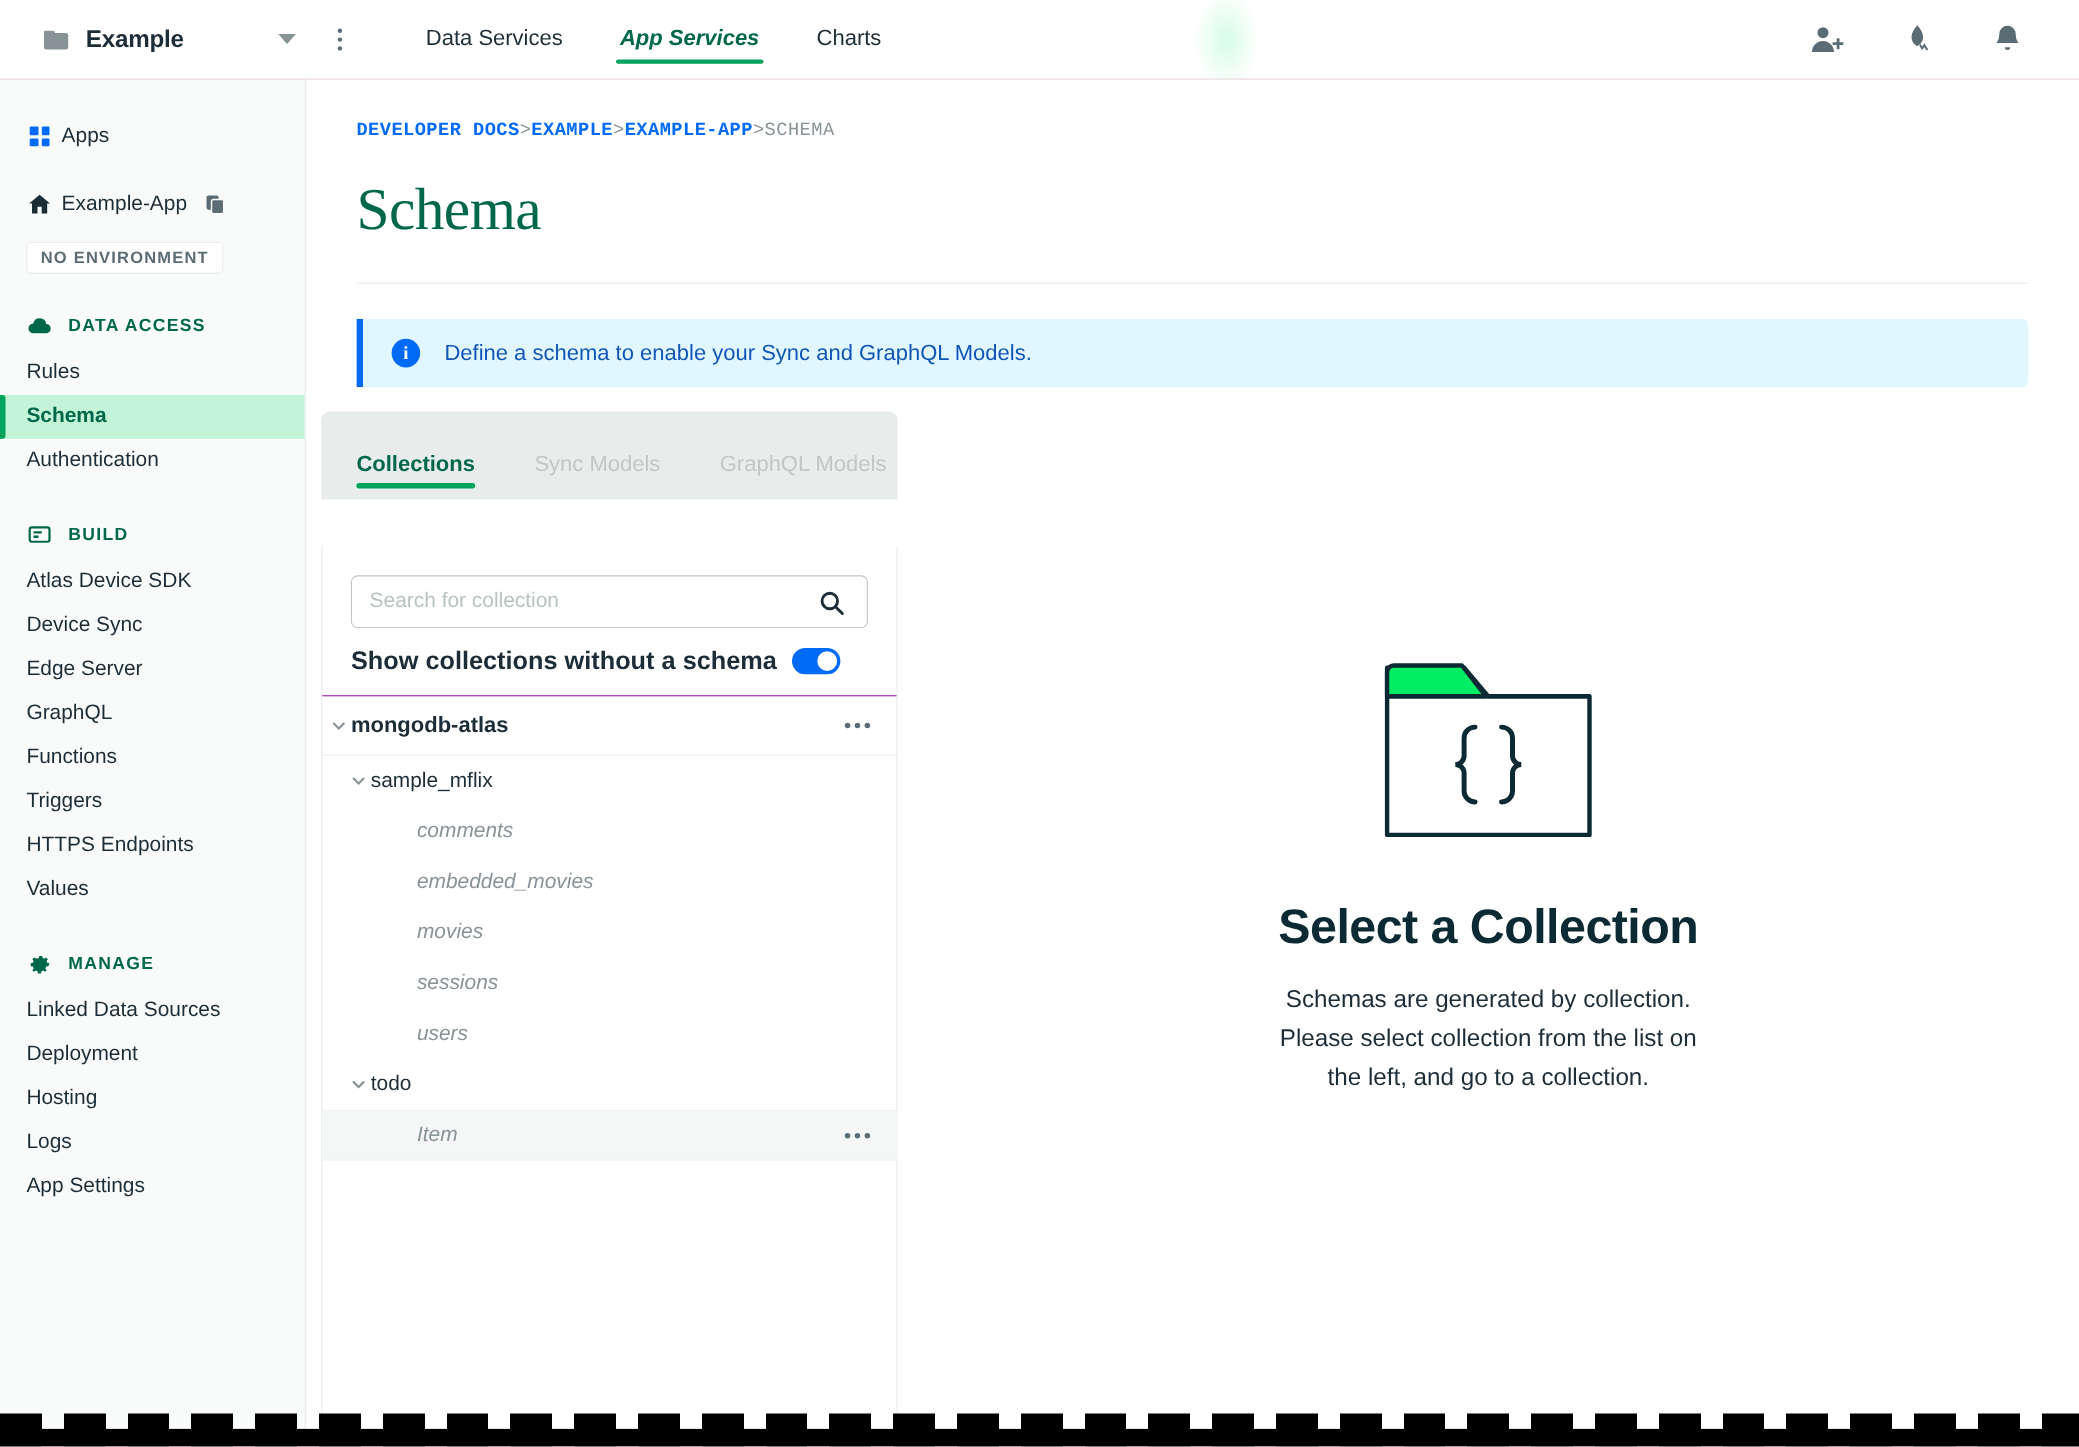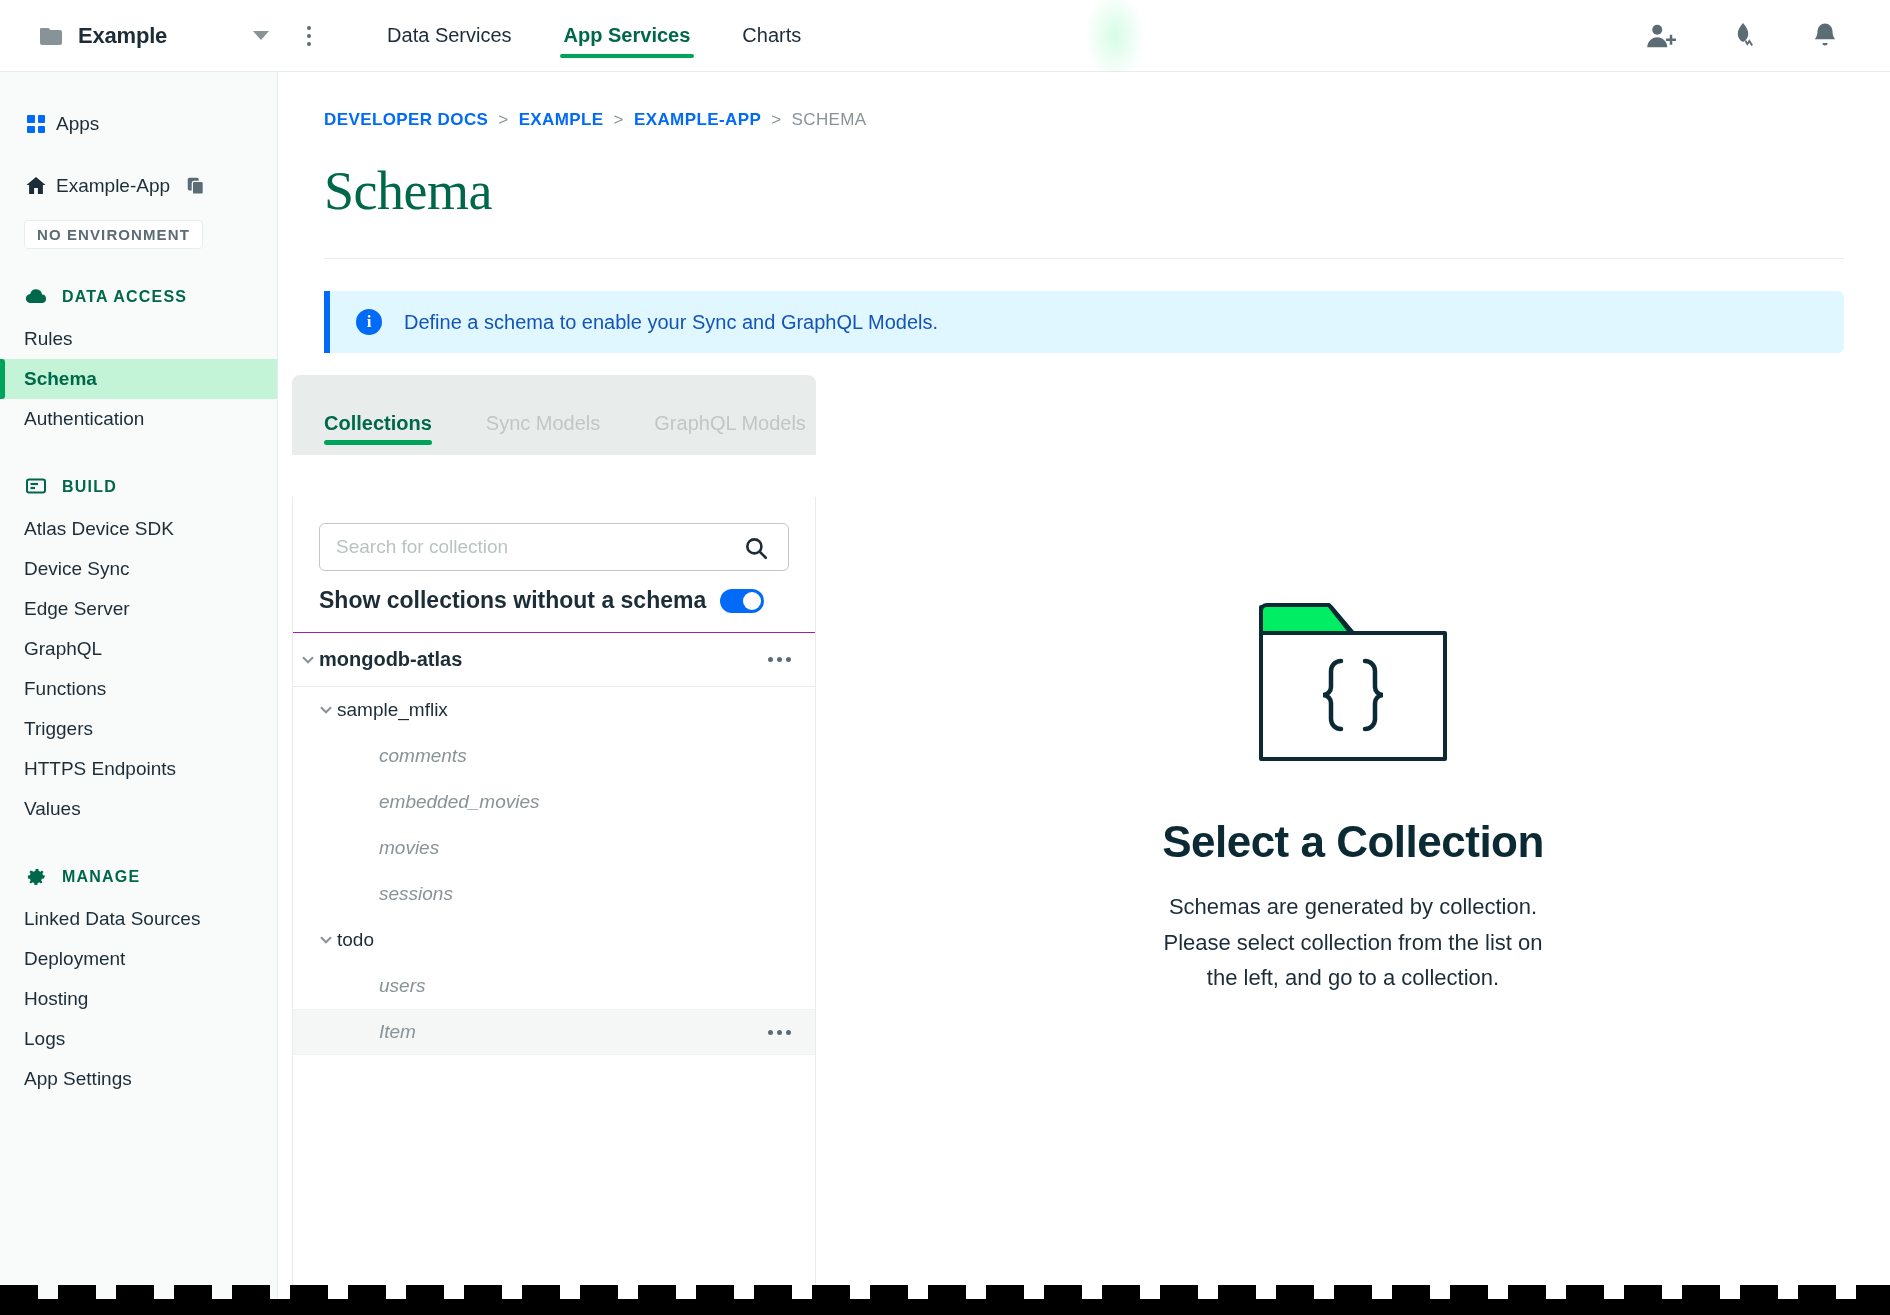--- a/index.html
+++ b/index.html
@@ -35,21 +35,21 @@
     border-top:9px solid #889397; margin-left:72px;
   }
   .kebab-v { margin-left:24px; display:flex; flex-direction:column; gap:4px; }
   .kebab-v i { width:4px;height:4px;border-radius:50%;background:#5c6c75; display:block; }
 
   .nav { display:flex; align-items:center; gap:0; margin-left:50px; height:72px; }
   .nav-item {
     position:relative; font-size:20px; color:#1c2d38; padding:0 26px;
     height:72px; display:flex; align-items:center; cursor:pointer;
   }
-  .nav-item.active { color:#00684a; font-weight:bold; }
+  .nav-item.active { color:#00684a; font-weight:bold;font-style:italic; }
   .nav-item.active:after{
     content:""; position:absolute; left:22px; right:22px; bottom:14px;
     height:4px; background:#00a35c; border-radius:2px;
   }
   .nav-glow{
     position:absolute; left:1085px; top:-10px; width:60px; height:92px;
     background:radial-gradient(ellipse at center, rgba(0,237,100,.16), rgba(0,237,100,0) 70%);
     pointer-events:none;
   }
   .top-icons { margin-left:auto; display:flex; align-items:center; gap:48px; padding-right:48px; }
@@ -82,21 +82,21 @@
   }
   .sb-link { height:40px; display:flex; align-items:center; padding-left:24px; font-size:19px; color:#1c2d38; cursor:pointer; }
   .sb-link.active { background:#c3f4d7; color:#00684a; font-weight:bold; }
   .sb-link.active:before{
     content:""; position:absolute; left:0; width:5px; height:40px; background:#00a35c; border-radius:0 3px 3px 0;
   }
   .sb-link { position:relative; }
 
   
   .main { position:absolute; left:278px; top:72px; width:1612px; height:1243px; background:#fff; overflow:hidden; }
-  .crumbs { display:flex; align-items:flex-start; gap:10px; padding:38px 0 0 46px; font-size:17px; font-weight:bold; letter-spacing:.4px; }
+  .crumbs { display:flex; align-items:flex-start; padding:38px 0 0 46px; font-size:17px; font-weight:bold; letter-spacing:.4px;font-family:Liberation Mono, monospace; }
   .crumb-link { color:#016bf8; cursor:pointer; }
   .crumb-sep { color:#889397; font-weight:normal; font-size:17px; }
   .crumb-cur { color:#889397; font-weight:normal; }
   .page-title {
     padding:30px 0 0 46px; font-family:"Liberation Serif", serif;
     font-size:54px; color:#00684a; letter-spacing:-.5px;
   }
   .divider { margin:36px 46px 0 46px; height:1px; background:#e8edeb; }
 
   .banner {
@@ -372,31 +372,31 @@
           </div>
           <div class="tree-row ind3">
             <span class="t-coll">embedded_movies</span>
           </div>
           <div class="tree-row ind3">
             <span class="t-coll">movies</span>
           </div>
           <div class="tree-row ind3">
             <span class="t-coll">sessions</span>
           </div>
+          <div class="tree-row ind3">
+            <span class="t-coll">users</span>
+          </div>
+
           <div class="tree-row ind1">
             <span class="chev">
               <svg width="18" height="18" viewBox="0 0 24 24" fill="none" stroke="#889397" stroke-width="2.6" stroke-linecap="round">
                   <polyline points="6,9 12,15 18,9"></polyline>
                 </svg>
             </span>
             <span class="t-db">todo</span>
-          </div>
-
-          <div class="tree-row ind3">
-            <span class="t-coll">users</span>
           </div>
 
           <div class="tree-row ind3 hovered">
             <span class="t-coll">Item</span>
             <span class="kebab-h">
                 <i></i>
                 <i></i>
                 <i></i>
               </span>
           </div>

